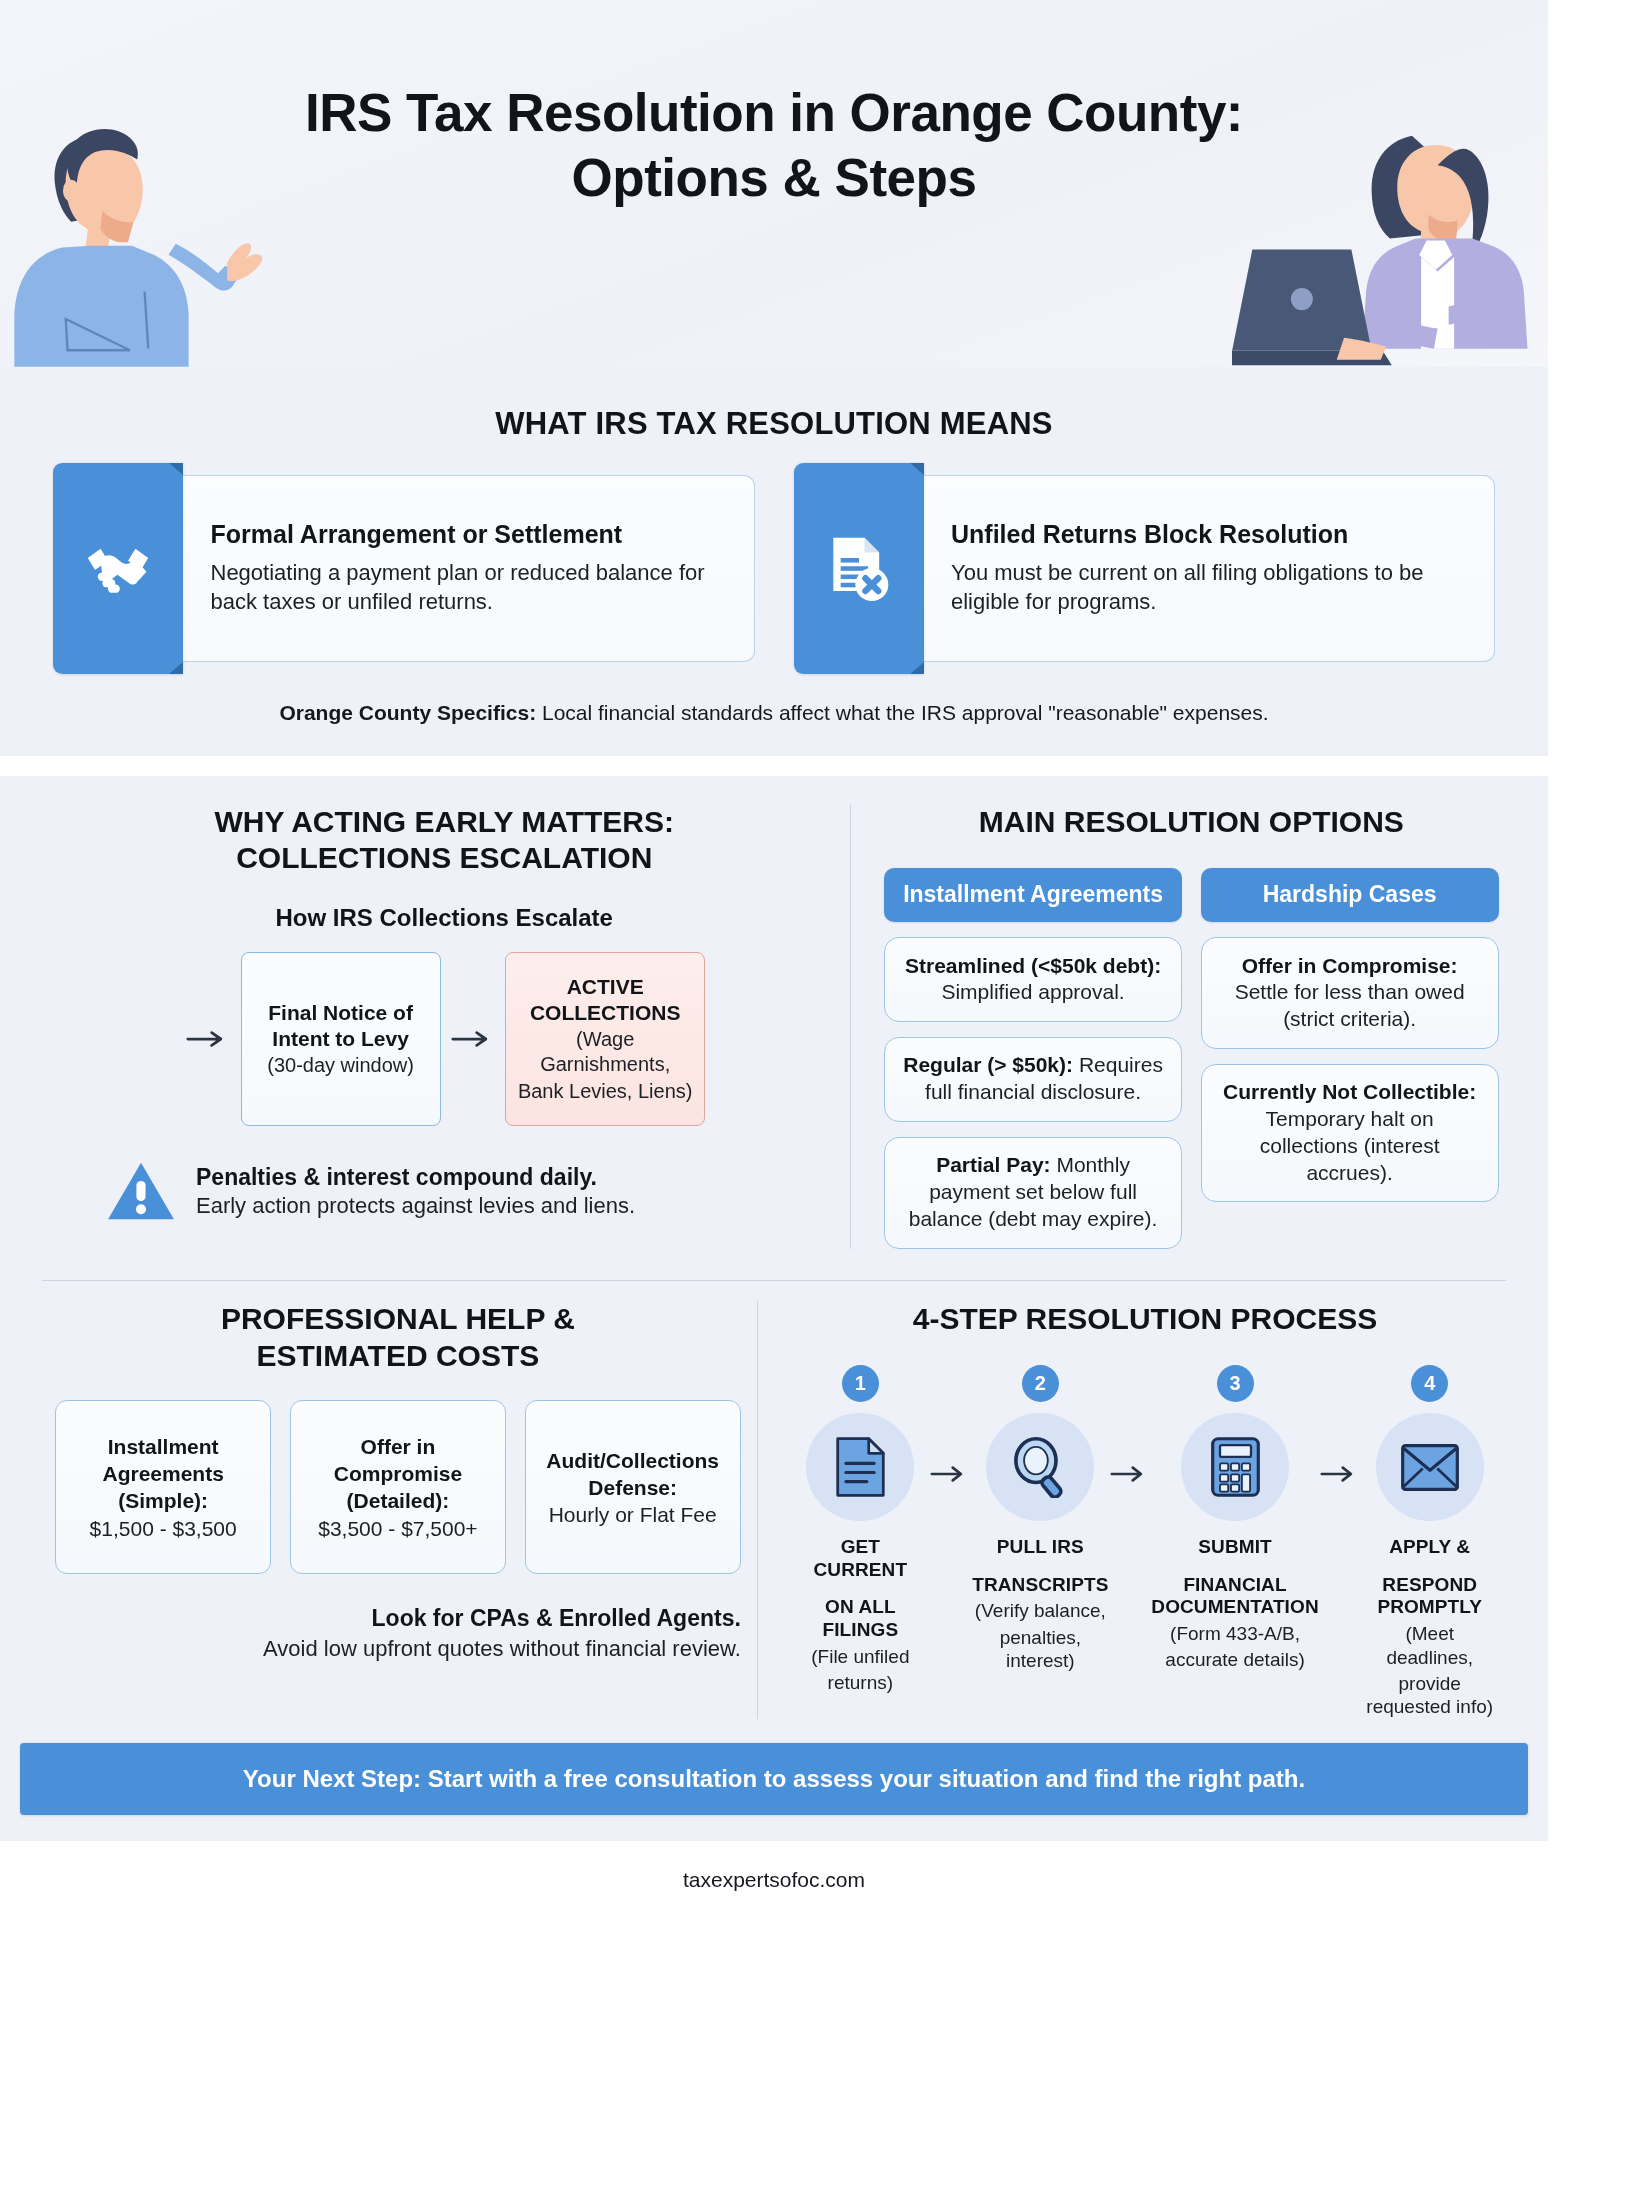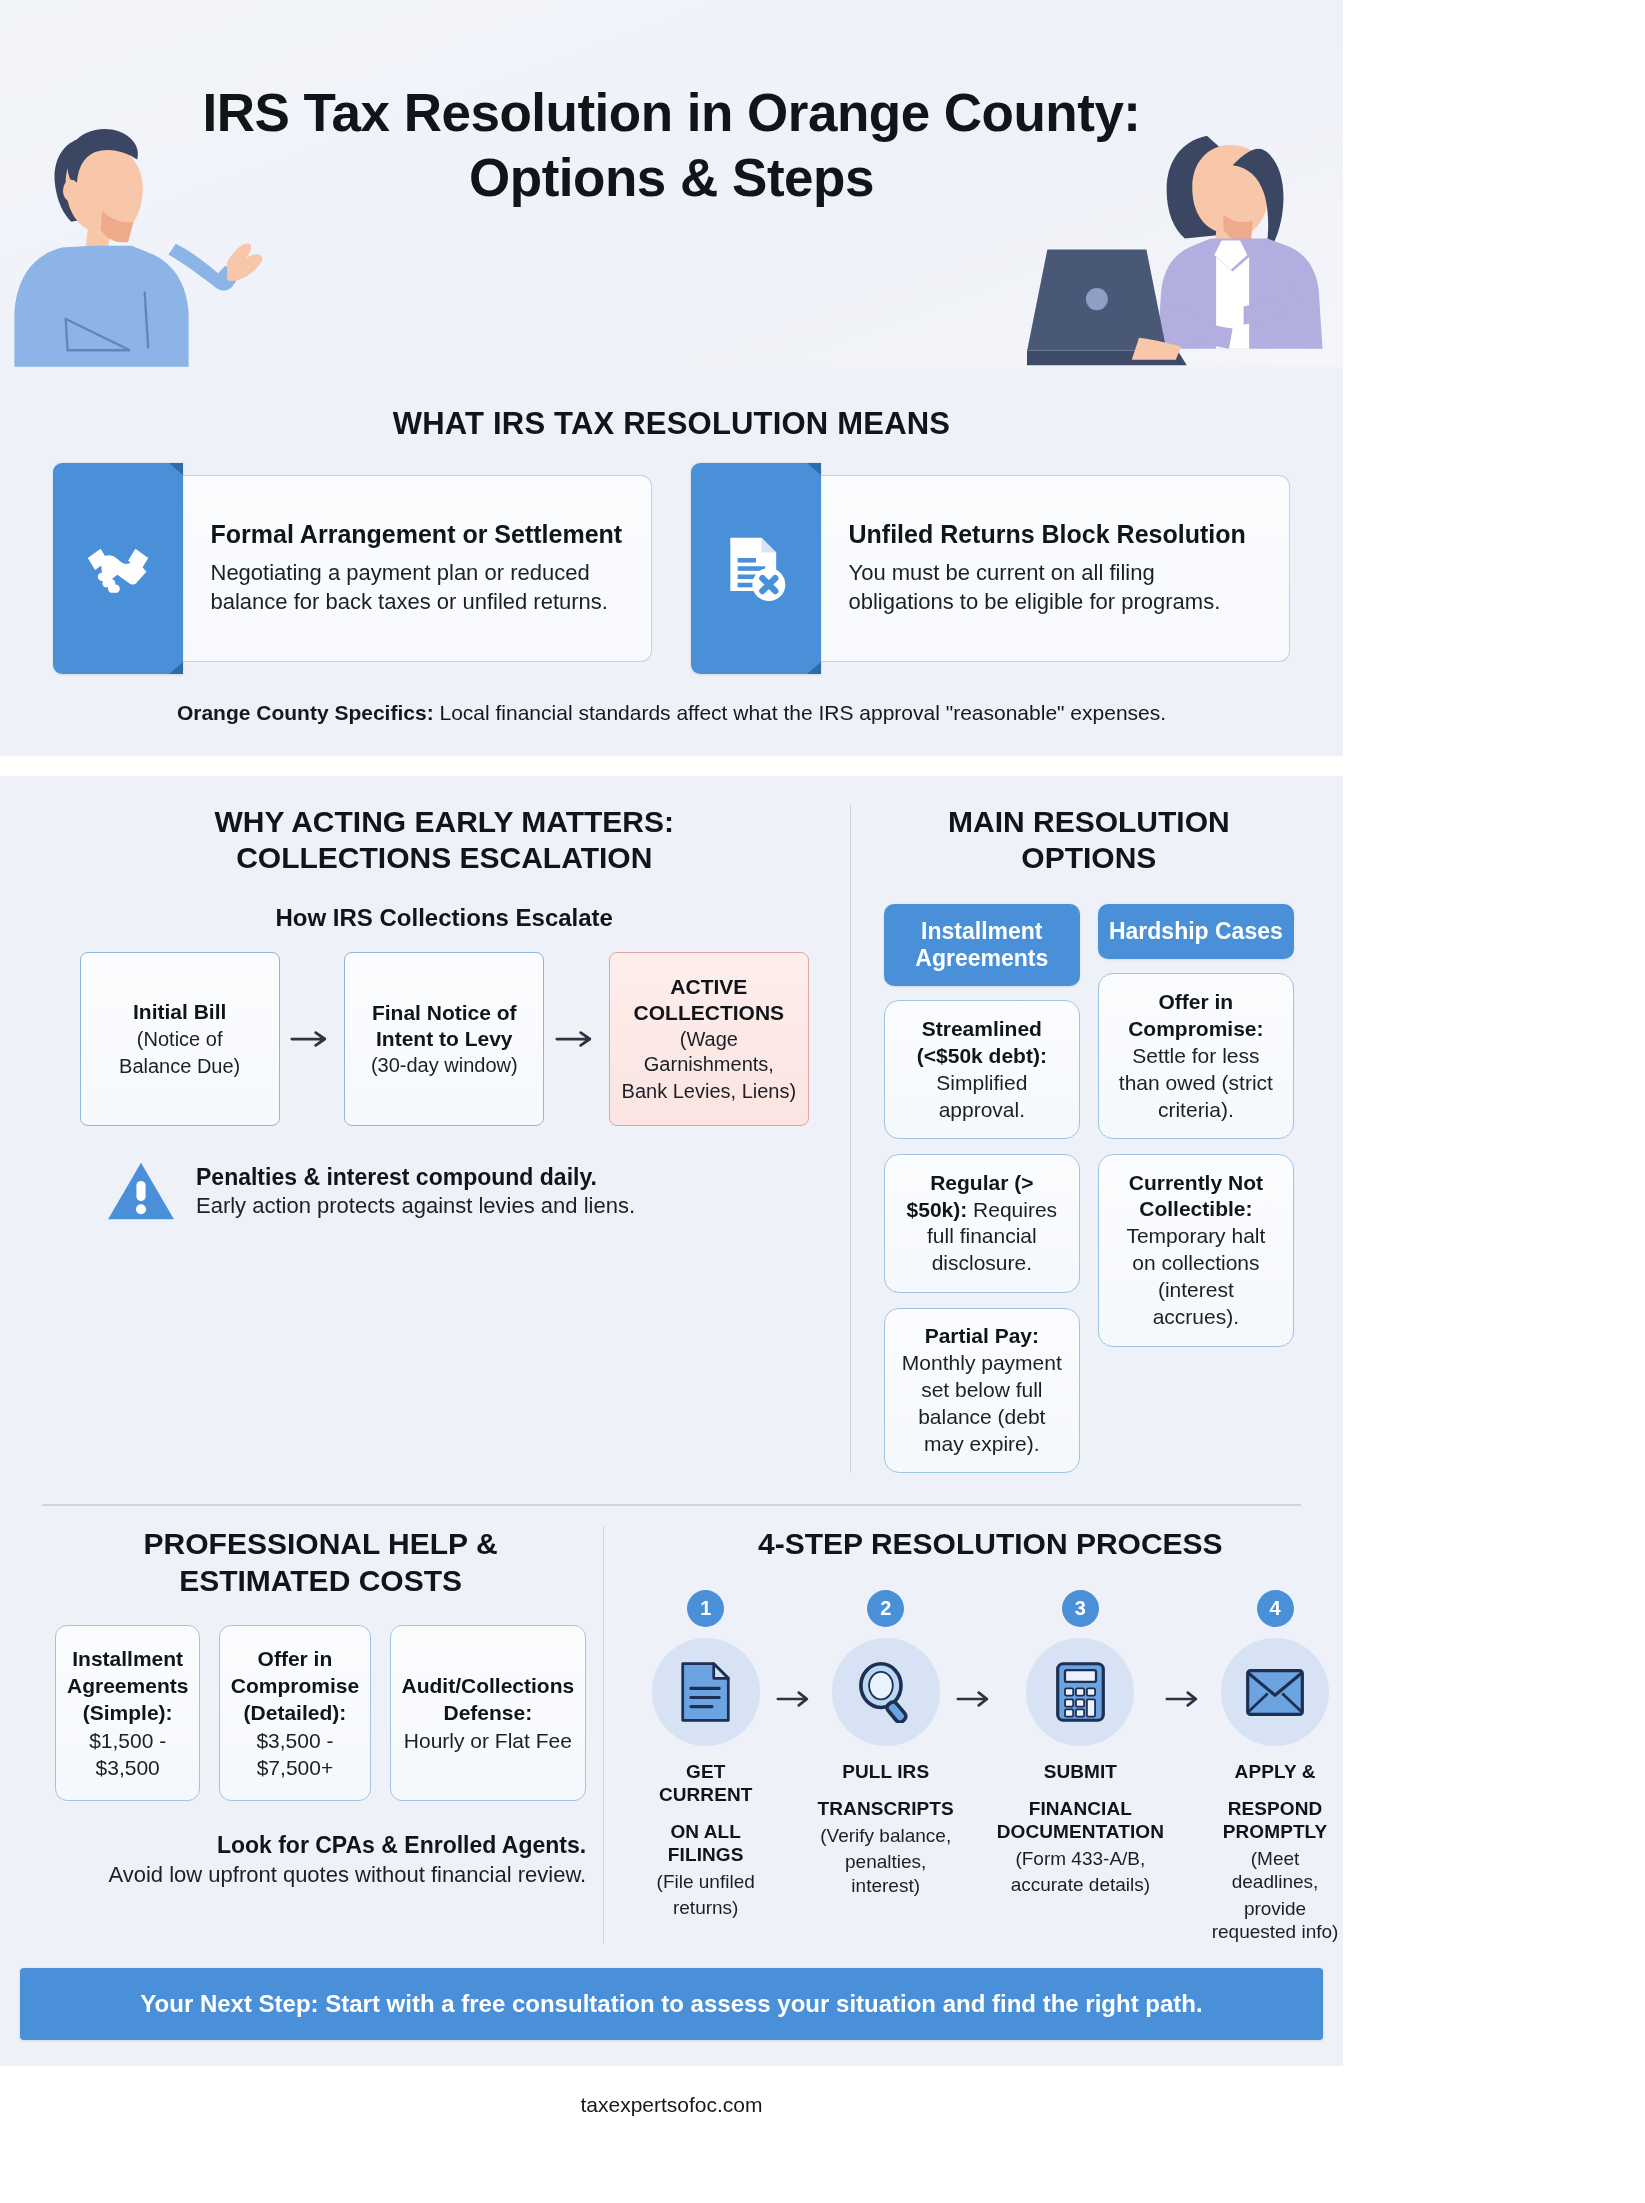--- a/index.html
+++ b/index.html
@@ -4,21 +4,21 @@
 <style>
   * { box-sizing: border-box; margin: 0; padding: 0; }
   html, body {
     width: 1646px;
     height: 2204px;
     background: #ffffff;
     font-family: "Liberation Sans", sans-serif;
   }
   .page {
     position: relative;
-    width: 1343px;
+    width: 1548px;
     height: 2204px;
     background: #ffffff;
     overflow: hidden;
   }
 
   
   .header {
     position: relative;
     height: 367px;
     background: linear-gradient(160deg, #f3f5fa 0%, #eef1f8 60%, #f5f6fa 100%);
@@ -427,25 +427,20 @@
   <div class="sec-body">
 
     <div class="cols">
 
       <div class="col-l">
         <div class="col-title">WHY ACTING EARLY MATTERS:</div>
         <div class="col-title">COLLECTIONS ESCALATION</div>
         <div class="sub-title">How IRS Collections Escalate</div>
 
         <div class="flow">
-          <div class="flow-box">
-            <div class="flow-b1">Initial Bill</div>
-            <div class="flow-b2">(Notice of</div>
-            <div class="flow-b2">Balance Due)</div>
-          </div>
           <div class="flow-arrow">
             <svg width="44" height="22" viewBox="0 0 48 24">
                 <path d="M2 12 H36 M28 5 L38 12 L28 19" stroke="#2b3442" stroke-width="3" fill="none" stroke-linecap="round" stroke-linejoin="round"></path>
               </svg>
           </div>
           <div class="flow-box">
             <div class="flow-b1">Final Notice of Intent to Levy</div>
             <div class="flow-b2">(30-day window)</div>
           </div>
           <div class="flow-arrow">

